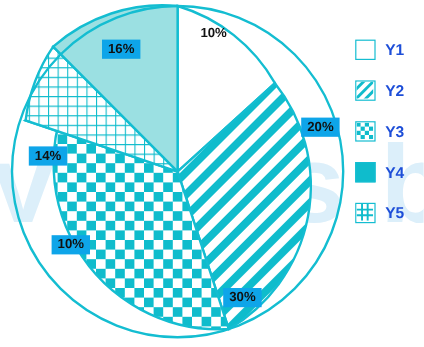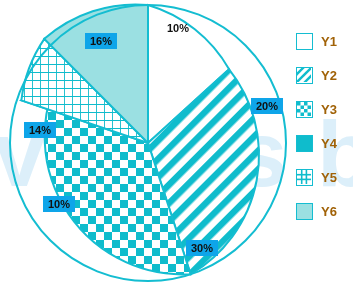--- a/index.html
+++ b/index.html
@@ -74,21 +74,21 @@
     box-sizing:border-box;
     border:1.5px solid #14BDD1;
     margin-right:8px;
     position:relative;
     overflow:hidden;
   }
   .legend-swatch svg{position:absolute;left:0;top:0;}
   .legend-label{
     font-size:13px;
     font-weight:bold;
-    color:#a16207;
+    color:#1d4ed8;
     line-height:17px;
   }
 </style>
 </head>
 <body>
 
 <div id="root">
 
   <div class="watermark">vskills book</div>
 
@@ -200,19 +200,15 @@
             <line x1="4.7" y1="0" x2="4.7" y2="14"></line>
             <line x1="9.4" y1="0" x2="9.4" y2="14"></line>
             <line x1="0" y1="4.7" x2="14" y2="4.7"></line>
             <line x1="0" y1="9.4" x2="14" y2="9.4"></line>
           </g>
         </svg>
       </span>
       <span class="legend-label">Y5</span>
     </div>
 
-    <div class="legend-item">
-      <span class="legend-swatch" style="background:#9BE0E2;"></span>
-      <span class="legend-label">Y6</span>
-    </div>
 
   </div>
 </div>
 
 </body></html>

